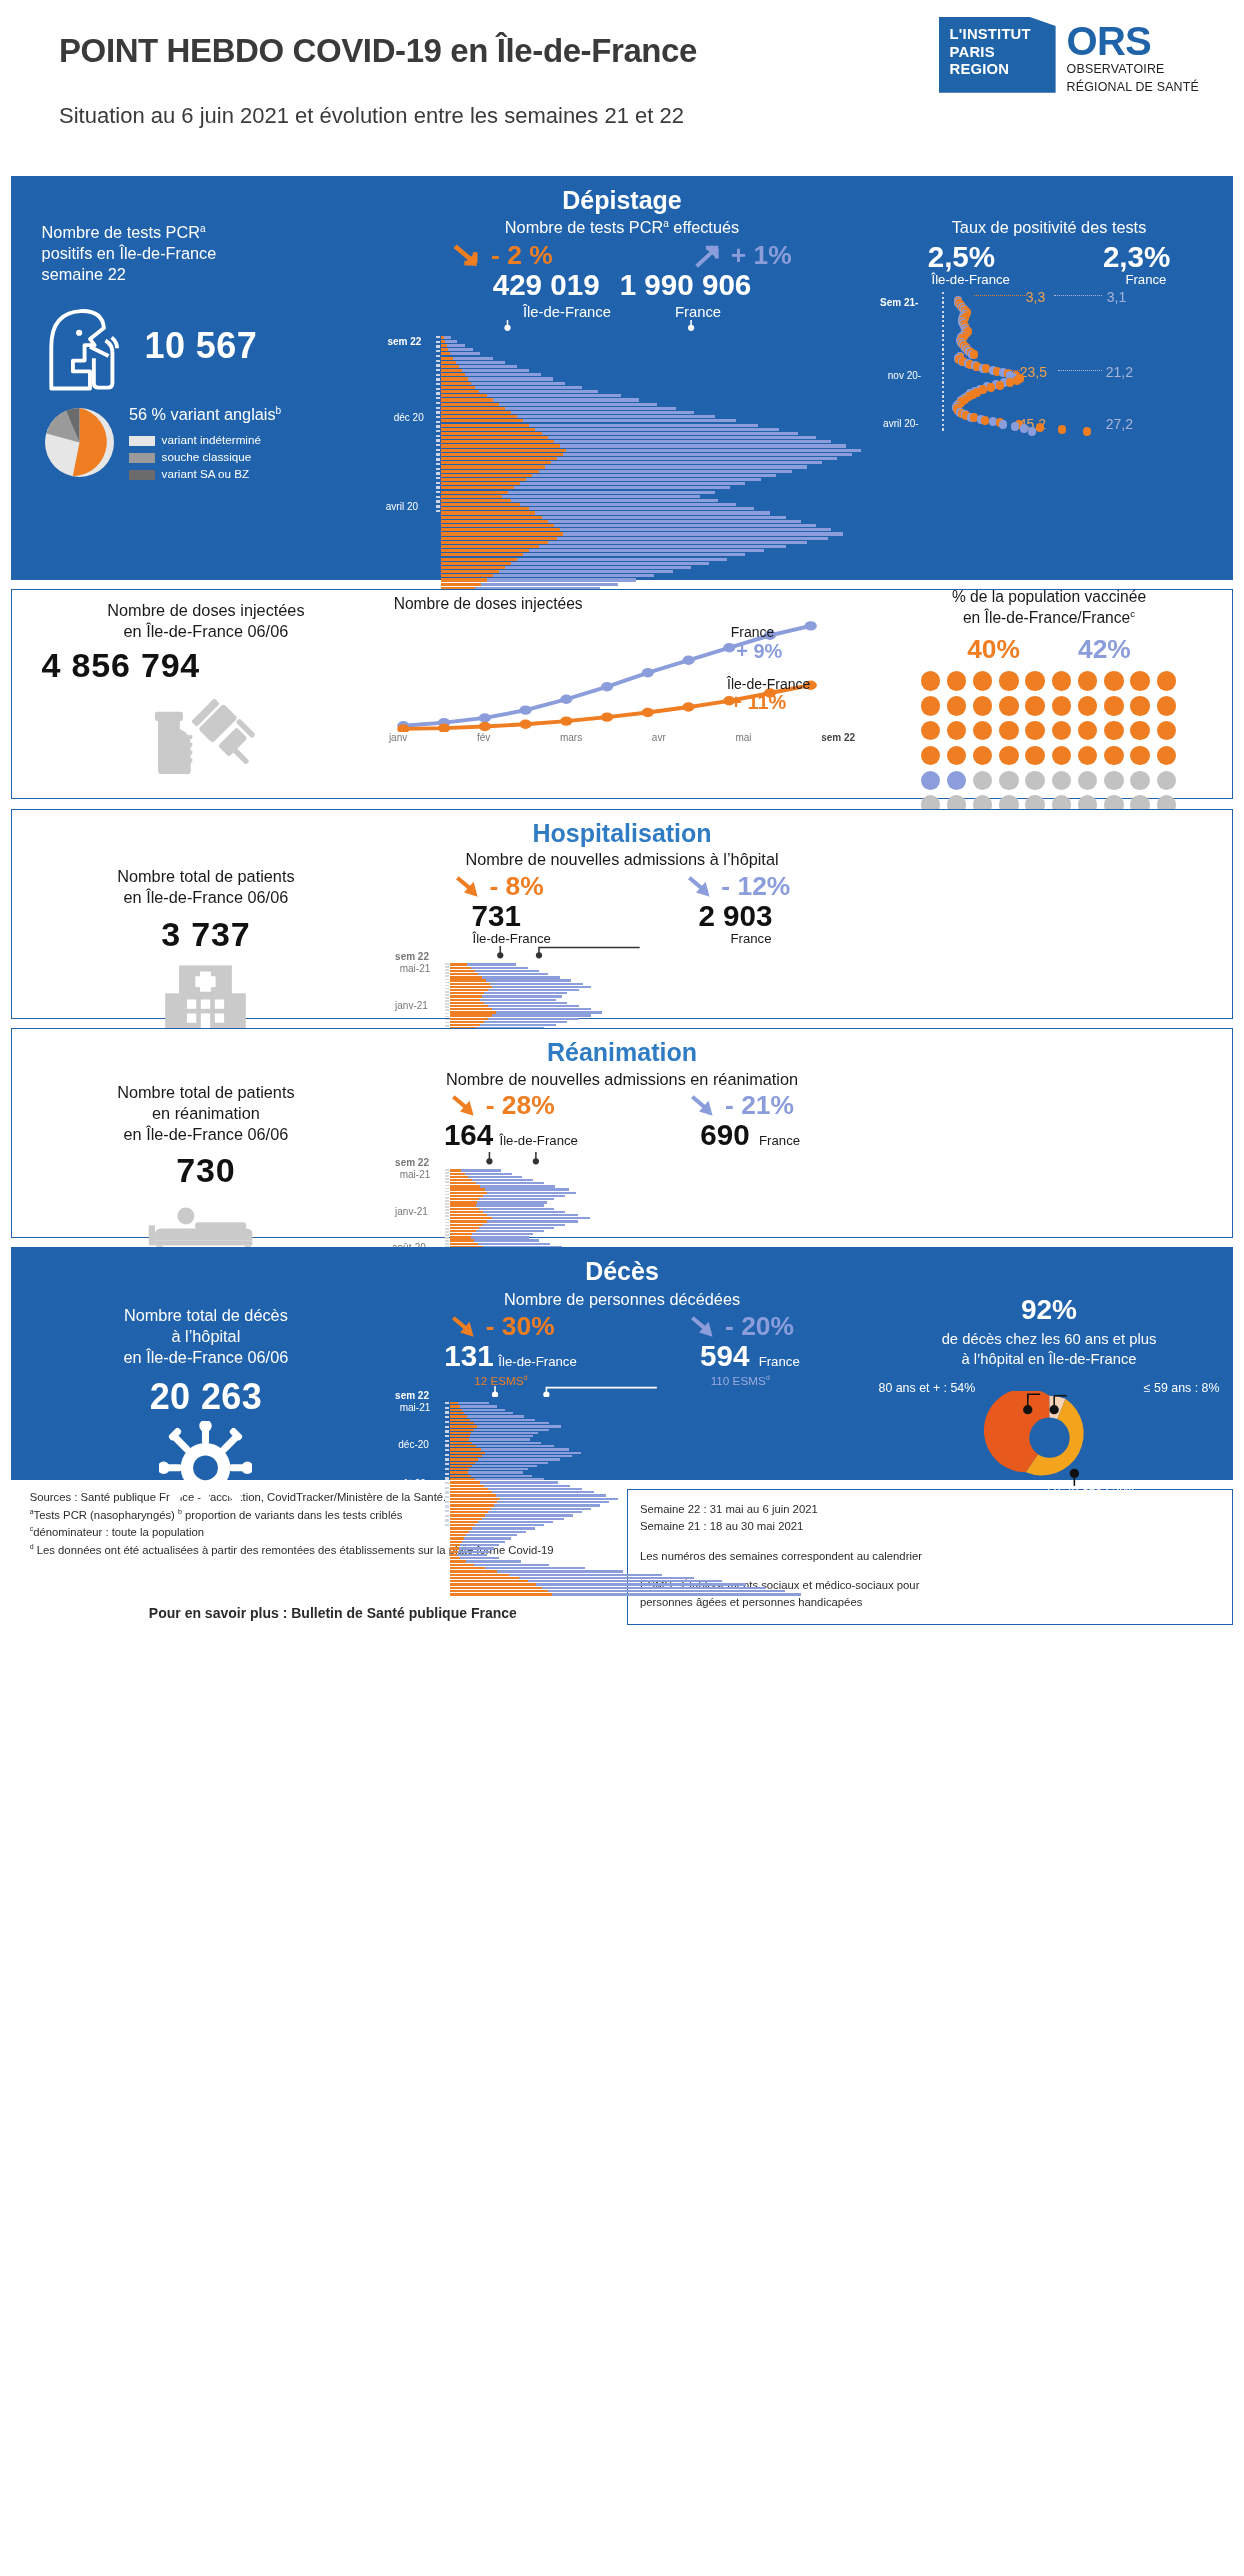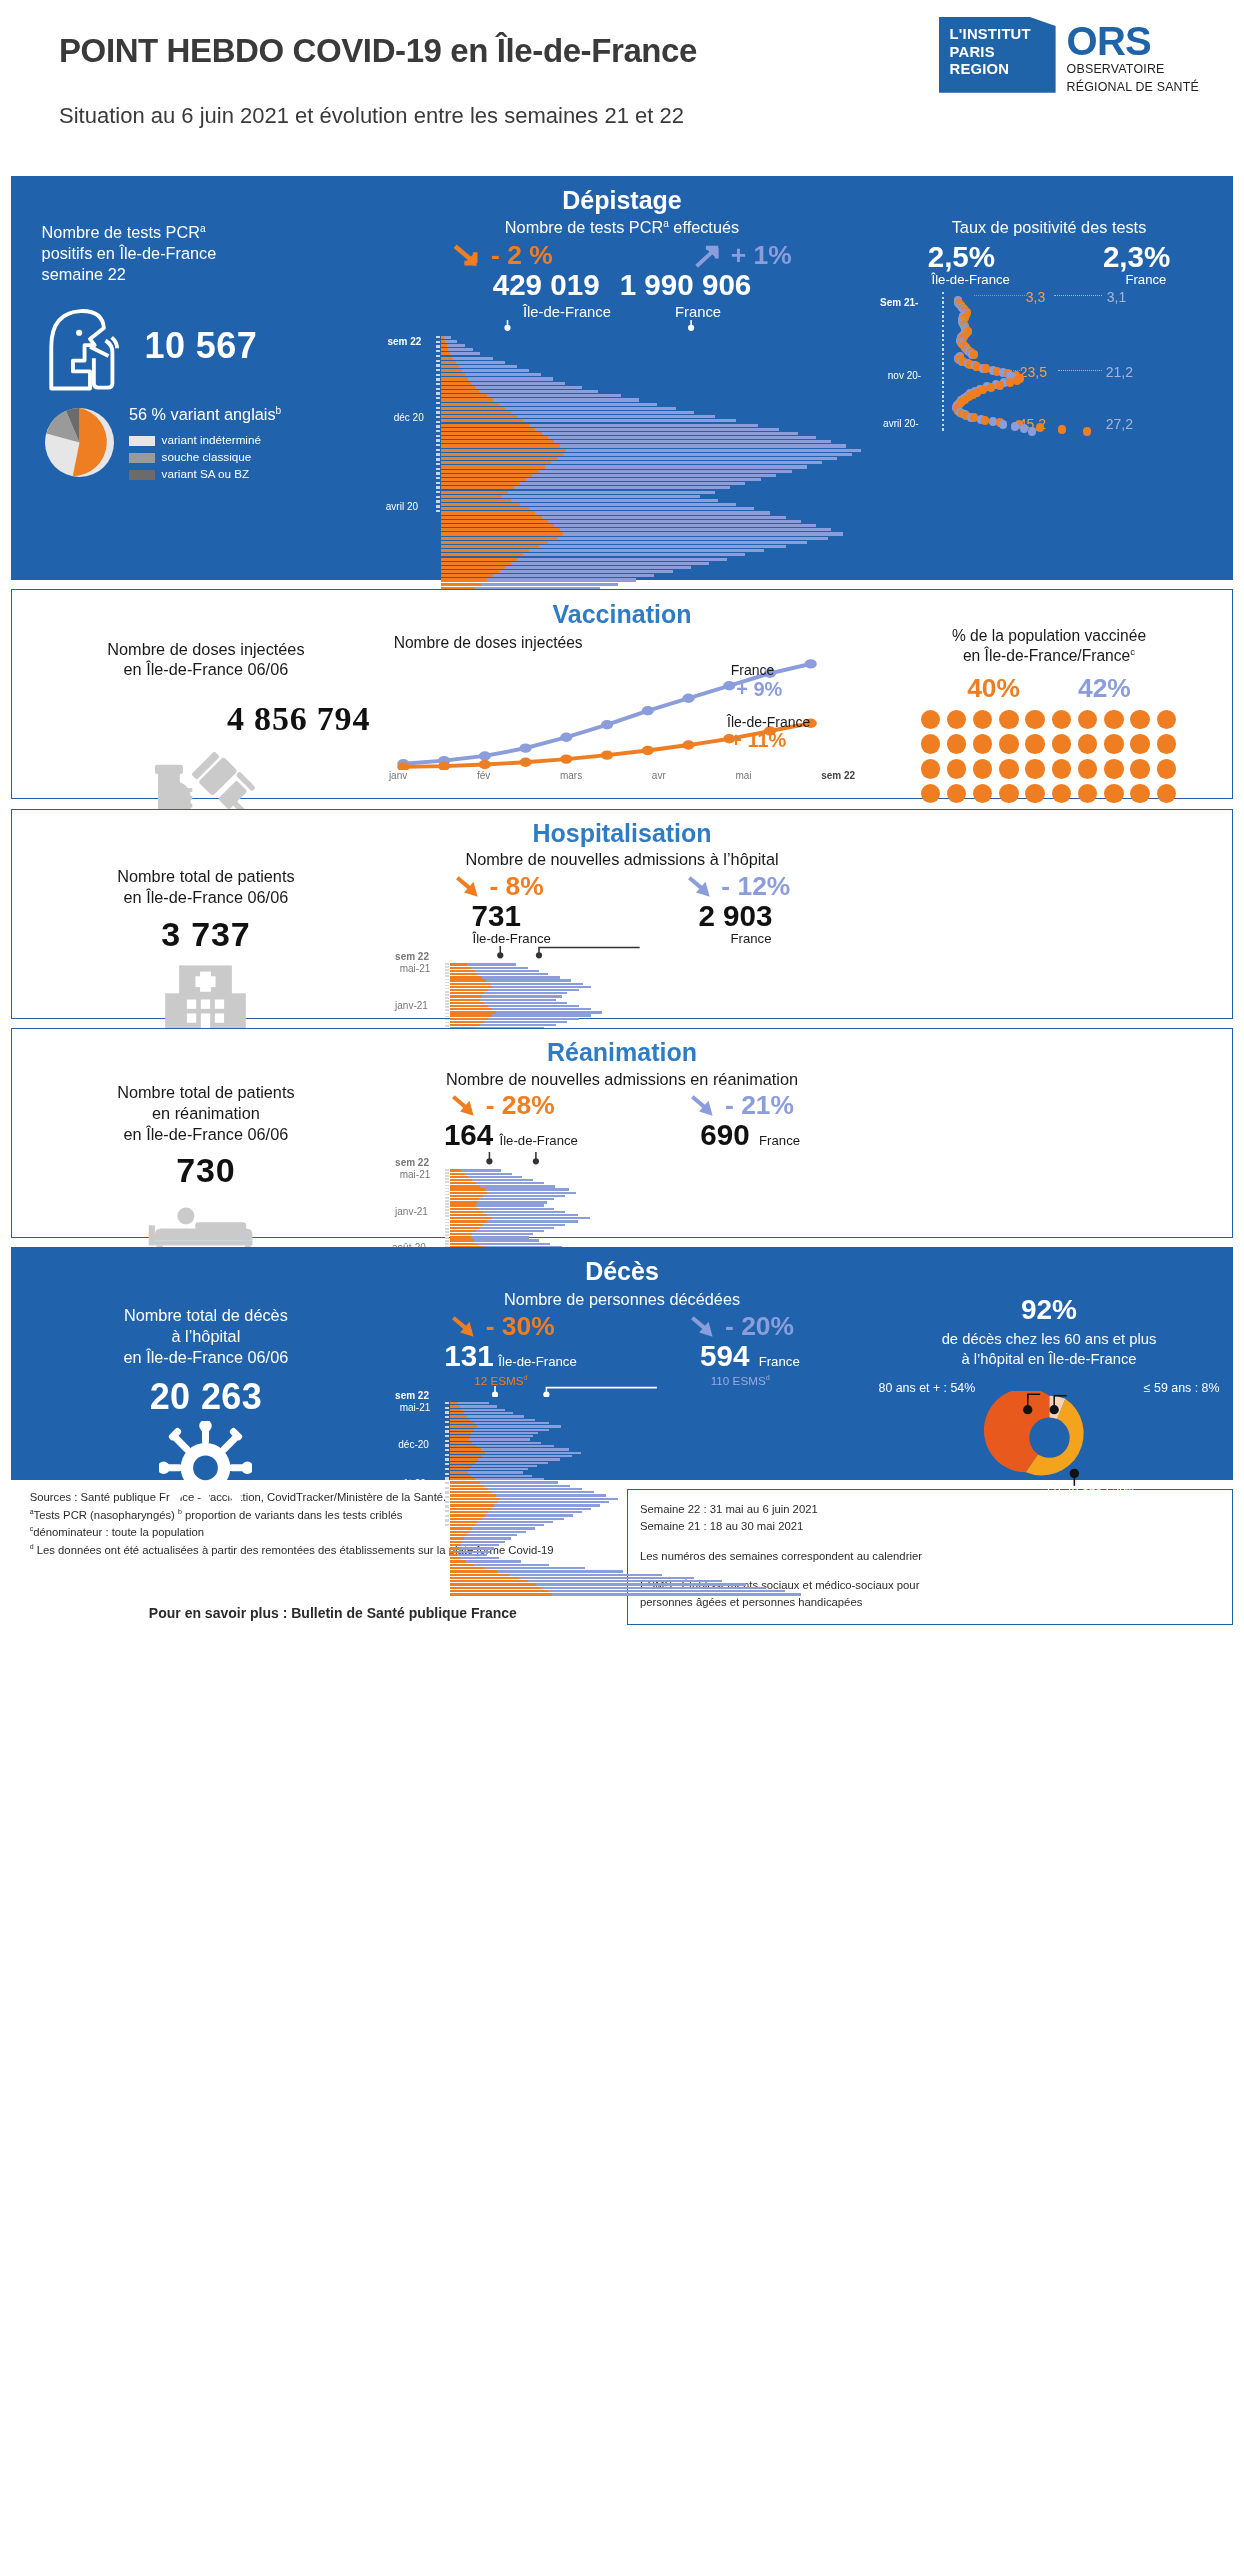--- a/index.html
+++ b/index.html
@@ -618,29 +618,28 @@
               <div class="dotpt dot-o" style="left: 184px; top: 133px;"></div>
               <div class="dotpt dot-b" style="left: 154px; top: 135px;"></div>
               <div class="dotpt dot-o" style="left: 209px; top: 135px;"></div>
             </div>
         </div>
       </div>
     </div>
   </div>
 
   <div class="section sec-white" style="height:210px;">
-    <div class="sec-title">Vaccination</div>
     <div class="cols" style="margin-top:-23px;">
 
       <div class="col-left" style="padding-top:33px;">
         <div class="kpi-label" style="text-align:center;">
           <span>Nombre de doses injectées</span><br>
           <span>en Île-de-France 06/06</span>
         </div>
-        <div class="kpi-big-blk" style="text-align:right;margin-top:20px;font-family:Liberation Serif, serif;">4 856 794</div>
+        <div class="kpi-big-blk" style="text-align:left;margin-top:4px;">4 856 794</div>
         <div style="text-align:center;margin-top:4.7px;">
           <svg width="117" height="84" viewBox="0 0 150 108">
             <g fill="#cacaca">
               <rect x="10" y="28" width="36" height="12" rx="3"></rect>
               <path d="M14 40 h28 v10 q14 6 14 20 v34 q0 4 -4 4 h-34 q-4 0 -4 -4 v-54 q0 -6 0 -10 z"></path>
               <rect x="44" y="58" width="14" height="5"></rect>
                 <rect x="44" y="68" width="14" height="5"></rect>
               <rect x="44" y="78" width="14" height="5"></rect>
                 <rect x="44" y="88" width="14" height="5"></rect>
               <rect x="70" y="8" width="10" height="42" rx="2" transform="rotate(45 75 29)"></rect>

